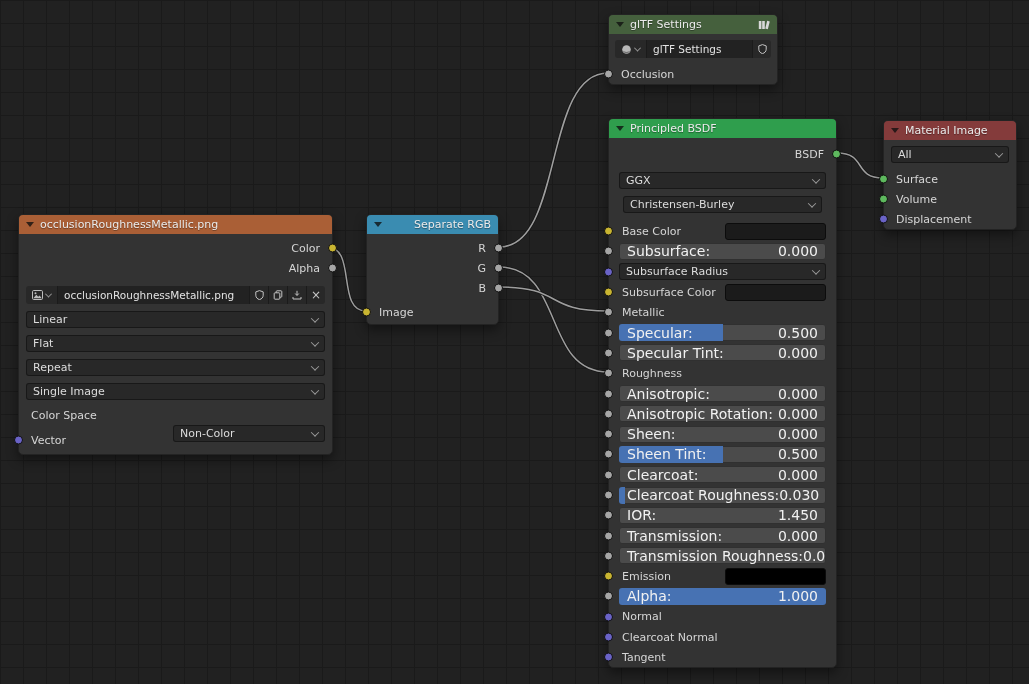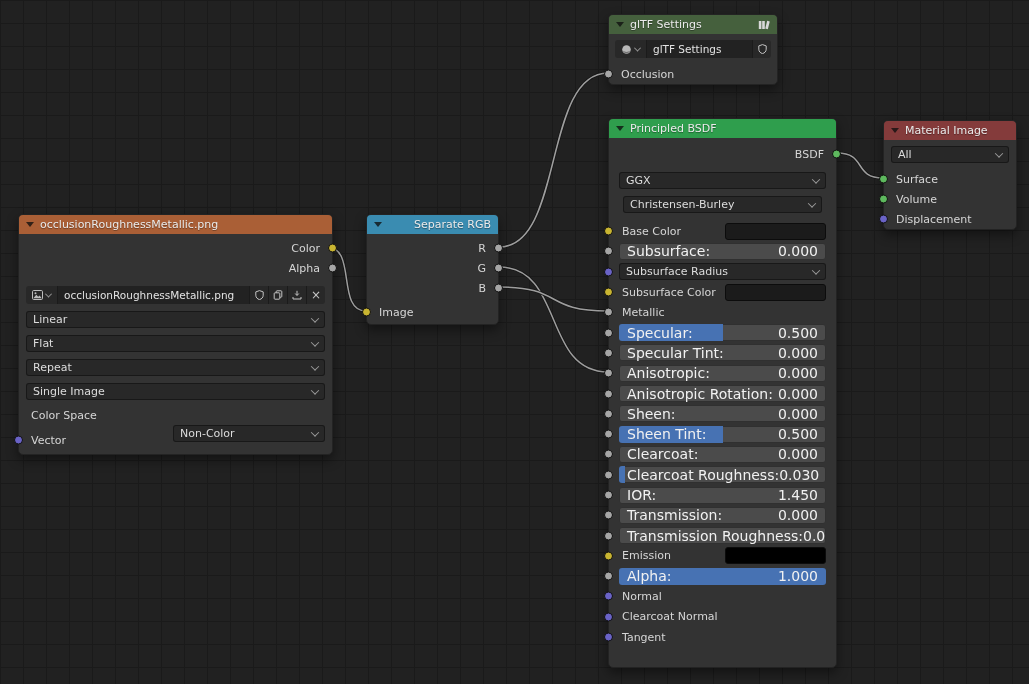--- a/index.html
+++ b/index.html
@@ -349,20 +349,24 @@
           <div class="prow">
             <span class="socket in" style="background: rgb(166, 166, 166);"></span>
             <div class="slider">
               <div class="fill" style="width: 0%;"></div>
               <span class="s-label">Specular Tint:</span>
               <span class="s-value">0.000</span>
             </div>
           </div>
           <div class="prow">
             <span class="socket in" style="background: rgb(166, 166, 166);"></span>
+            <span class="plabel">Roughness</span>
+          </div>
+          <div class="prow">
+            <span class="socket in" style="background: rgb(166, 166, 166);"></span>
             <div class="slider">
               <div class="fill" style="width: 0%;"></div>
               <span class="s-label">Anisotropic:</span>
               <span class="s-value">0.000</span>
             </div>
           </div>
           <div class="prow">
             <span class="socket in" style="background: rgb(166, 166, 166);"></span>
             <div class="slider">
               <div class="fill" style="width: 0%;"></div>

